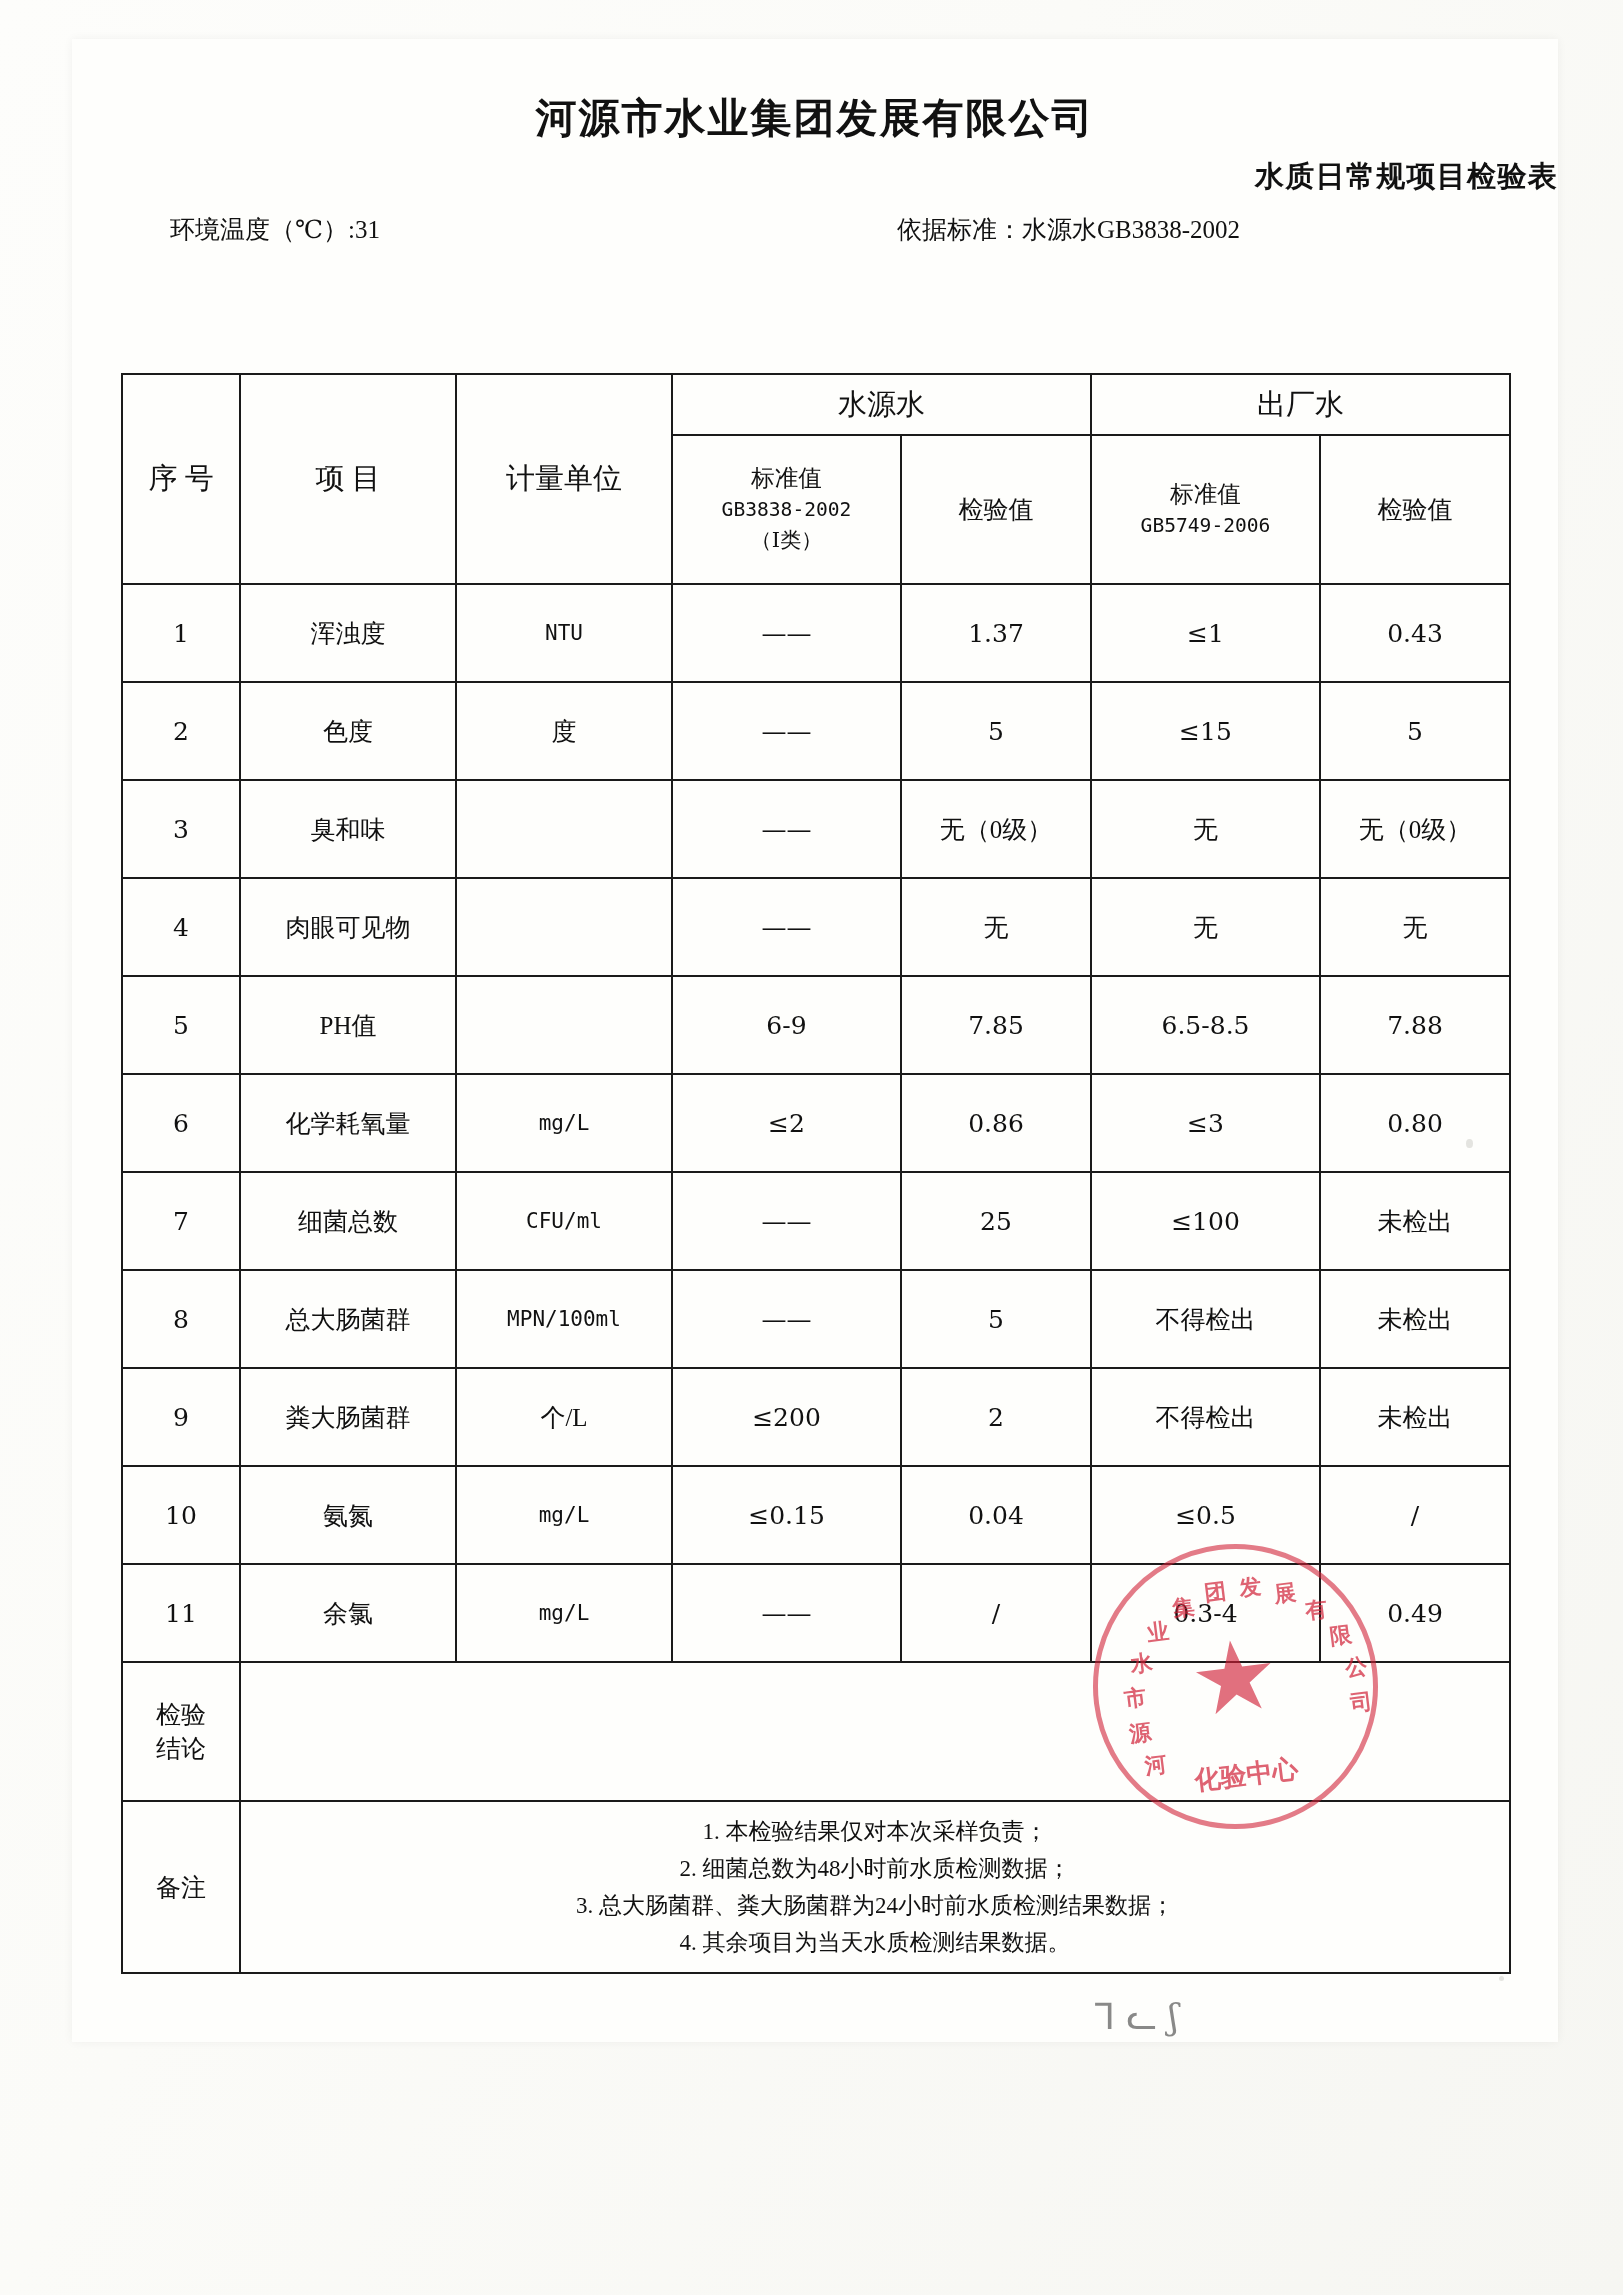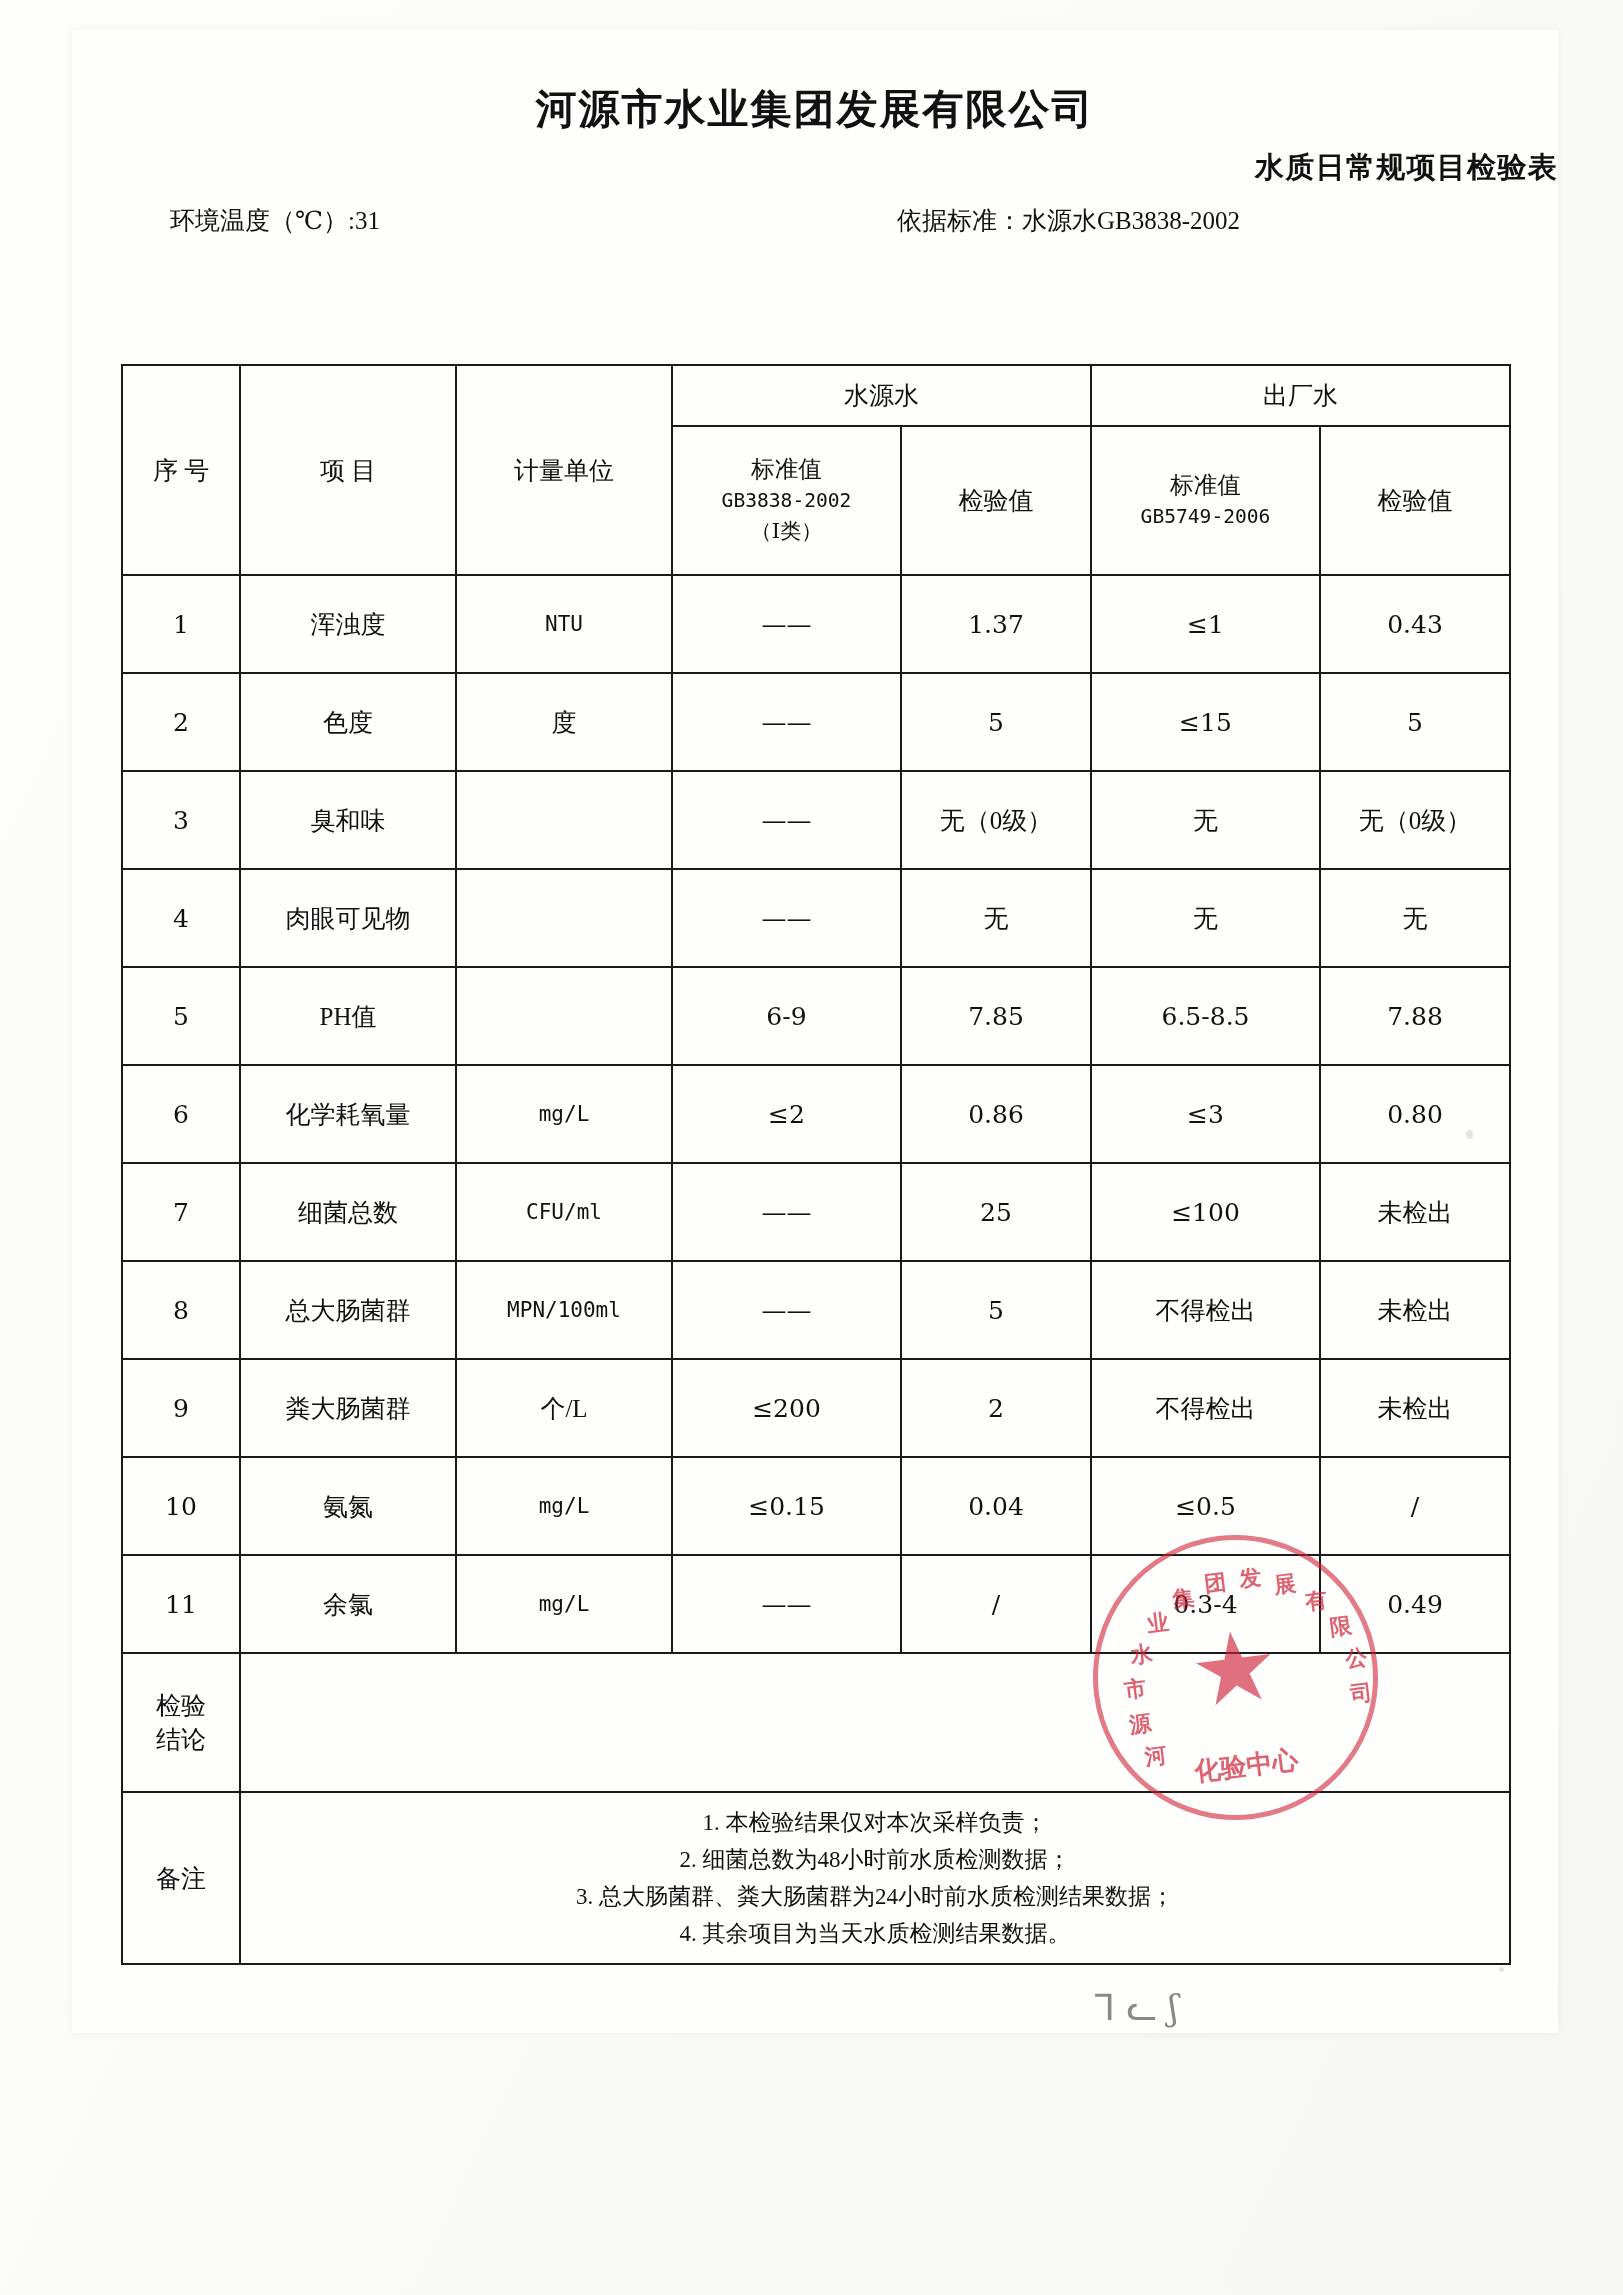--- a/index.html
+++ b/index.html
@@ -17,21 +17,21 @@
   }
   .page {
     position: absolute;
     top: 0; left: 0;
     width: 1623px;
     height: 2295px;
     background: linear-gradient(115deg, #fdfdfb 0%, #fbfbf8 40%, #f6f6f2 100%);
   }
   .sheet {
     position: absolute;
-    top: 30px;
+    top: 39px;
     left: 72px;
     width: 1486px;
     height: 2003px;
     background: #fefefc;
     box-shadow: 0 0 9.2px rgba(0,0,0,0.05);
   }
   .title-main {
     position: absolute;
     top: 52px;
     left: 0;
@@ -97,21 +97,21 @@
     vertical-align: middle;
     font-weight: normal;
     padding: 0;
   }
   .c-idx { width: 118px; }
   .c-item { width: 216px; }
   .c-unit { width: 216px; }
   .c-std { width: 229px; }
   .c-val { width: 190px; }
 
-  .hdr-group { height: 59px; font-size: 25px; }
+  .hdr-group { height: 59px; font-size: 29px; }
   .hdr-cell { height: 147px; font-size: 25px; }
   .hdr-small {
     font-size: 20px;
     line-height: 31px;
   }
   .hdr-small .l1 { font-size: 23.6px; }
   .hdr-small .l2 { font-size: 19.6px; font-family: "DejaVu Sans Mono", monospace; }
   .hdr-small .l3 { font-size: 21px; }
 
   tr.datarow td { height: 96px; }

